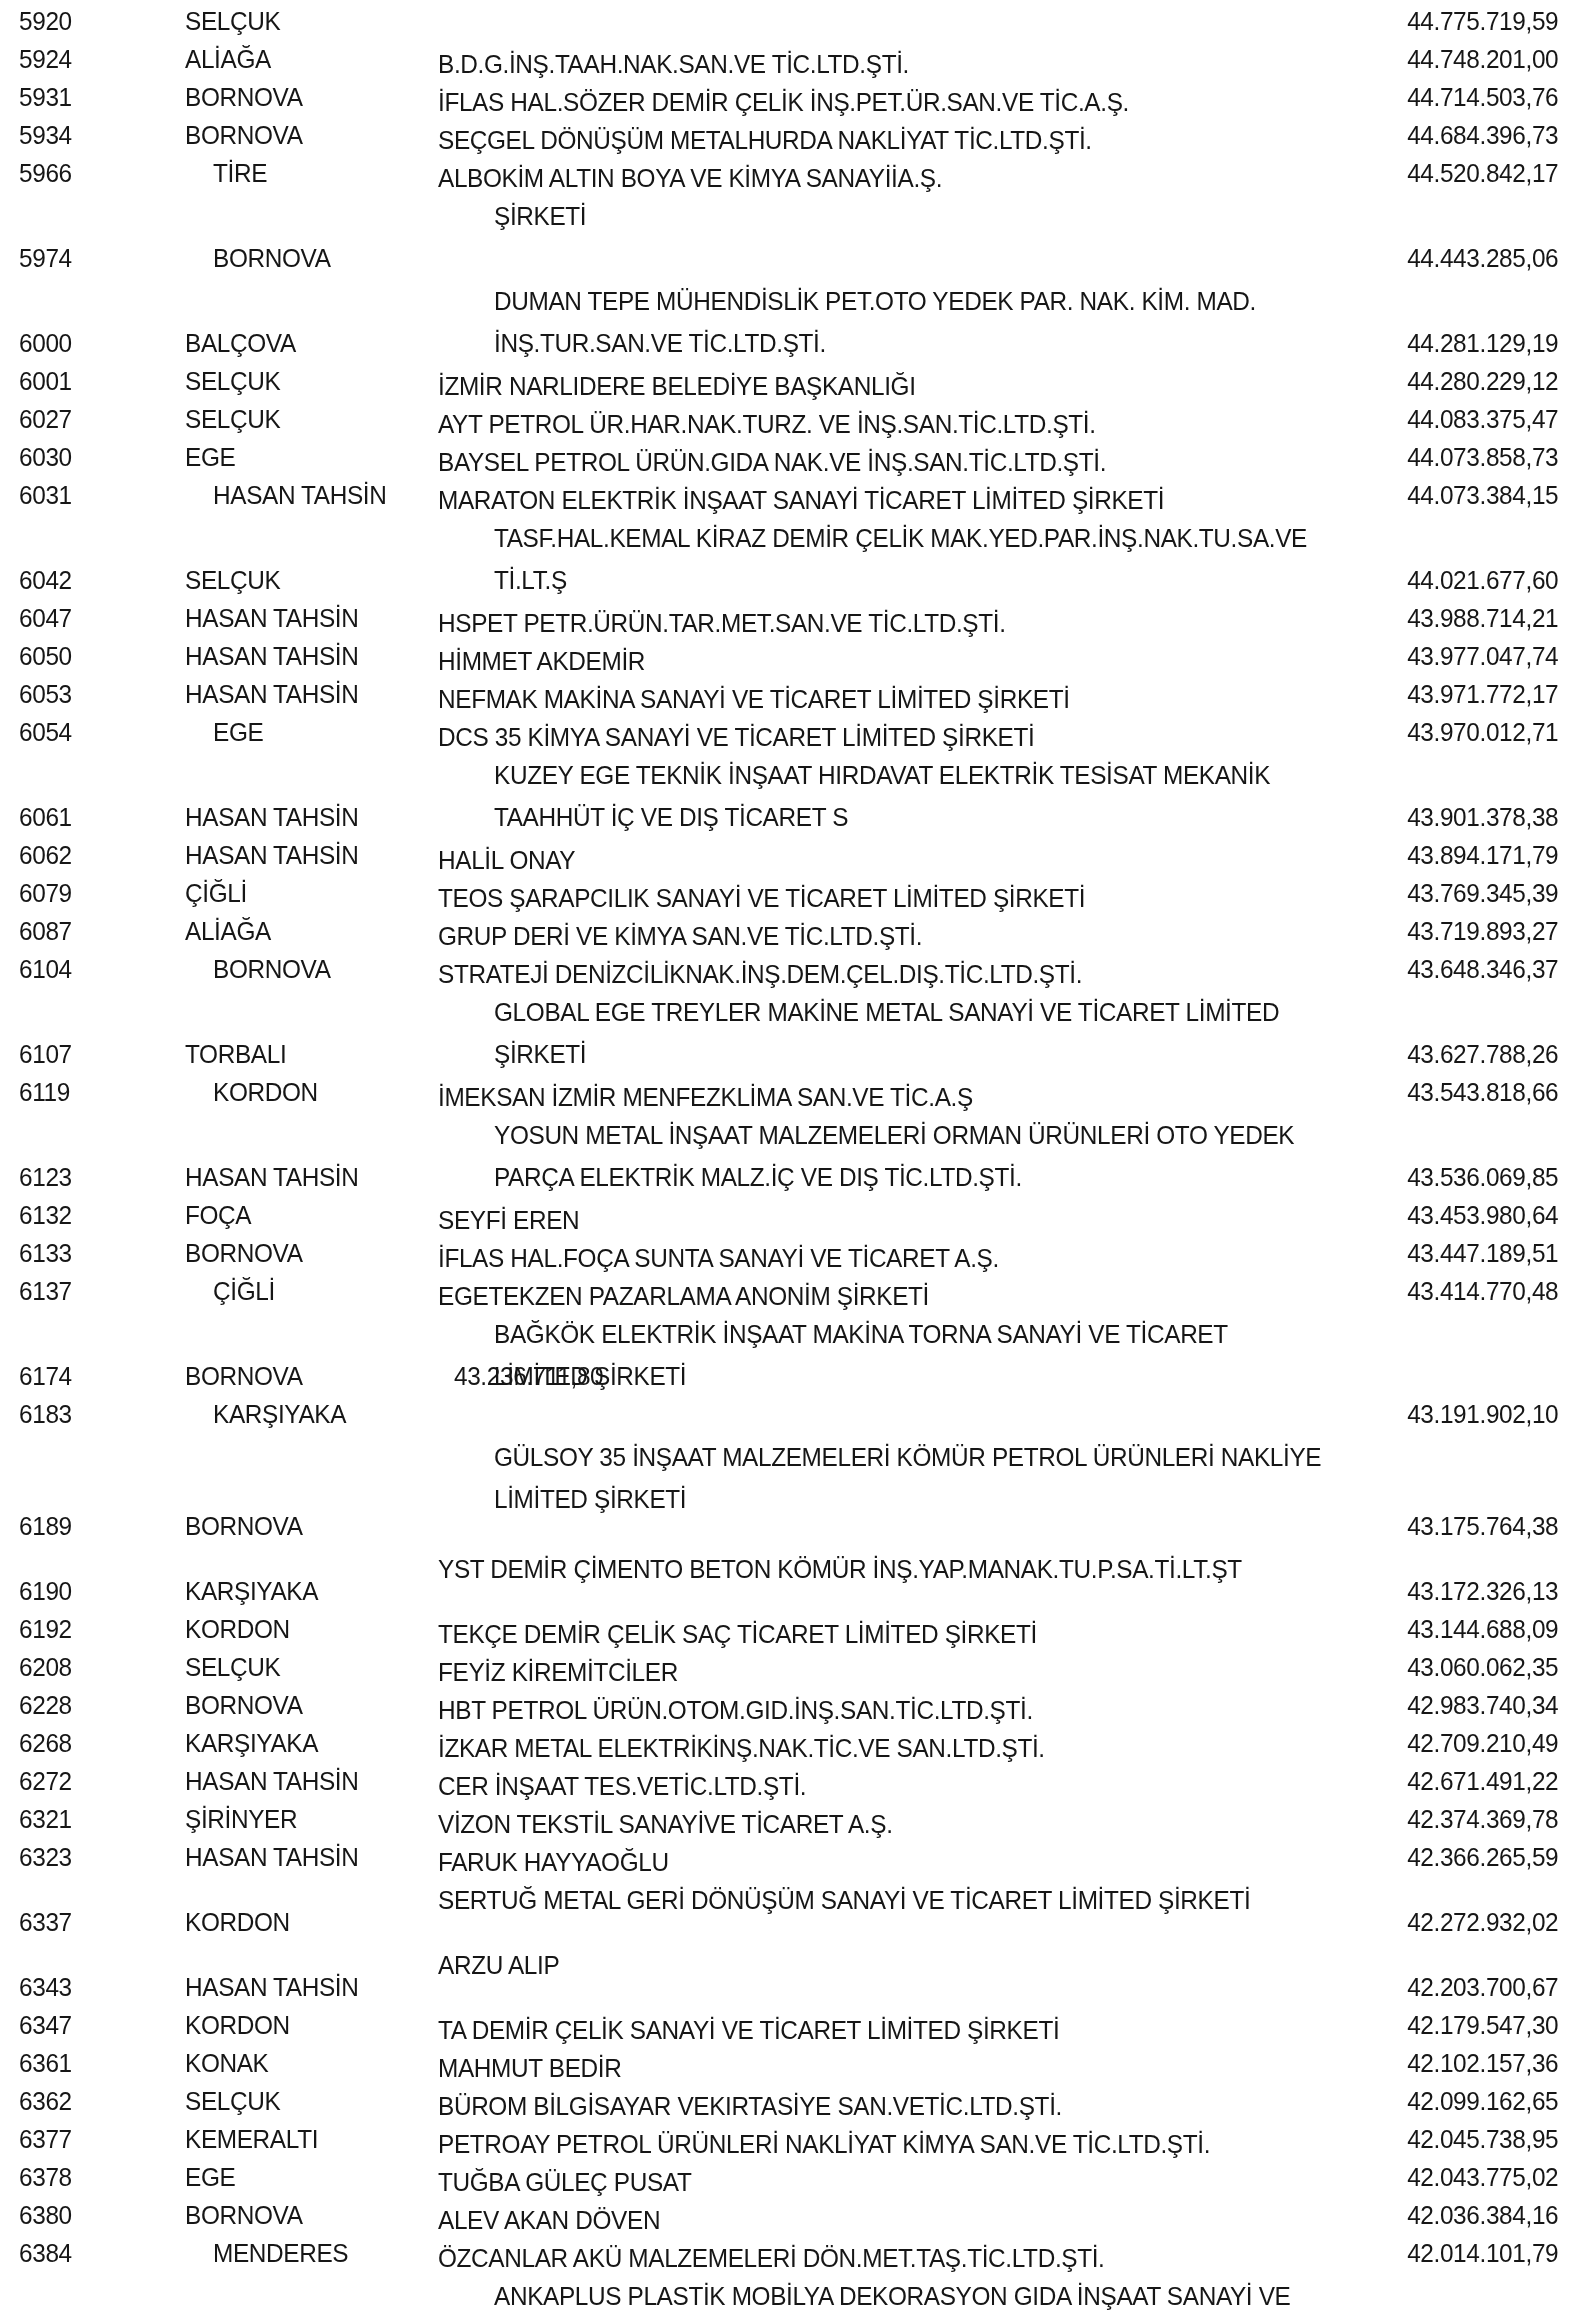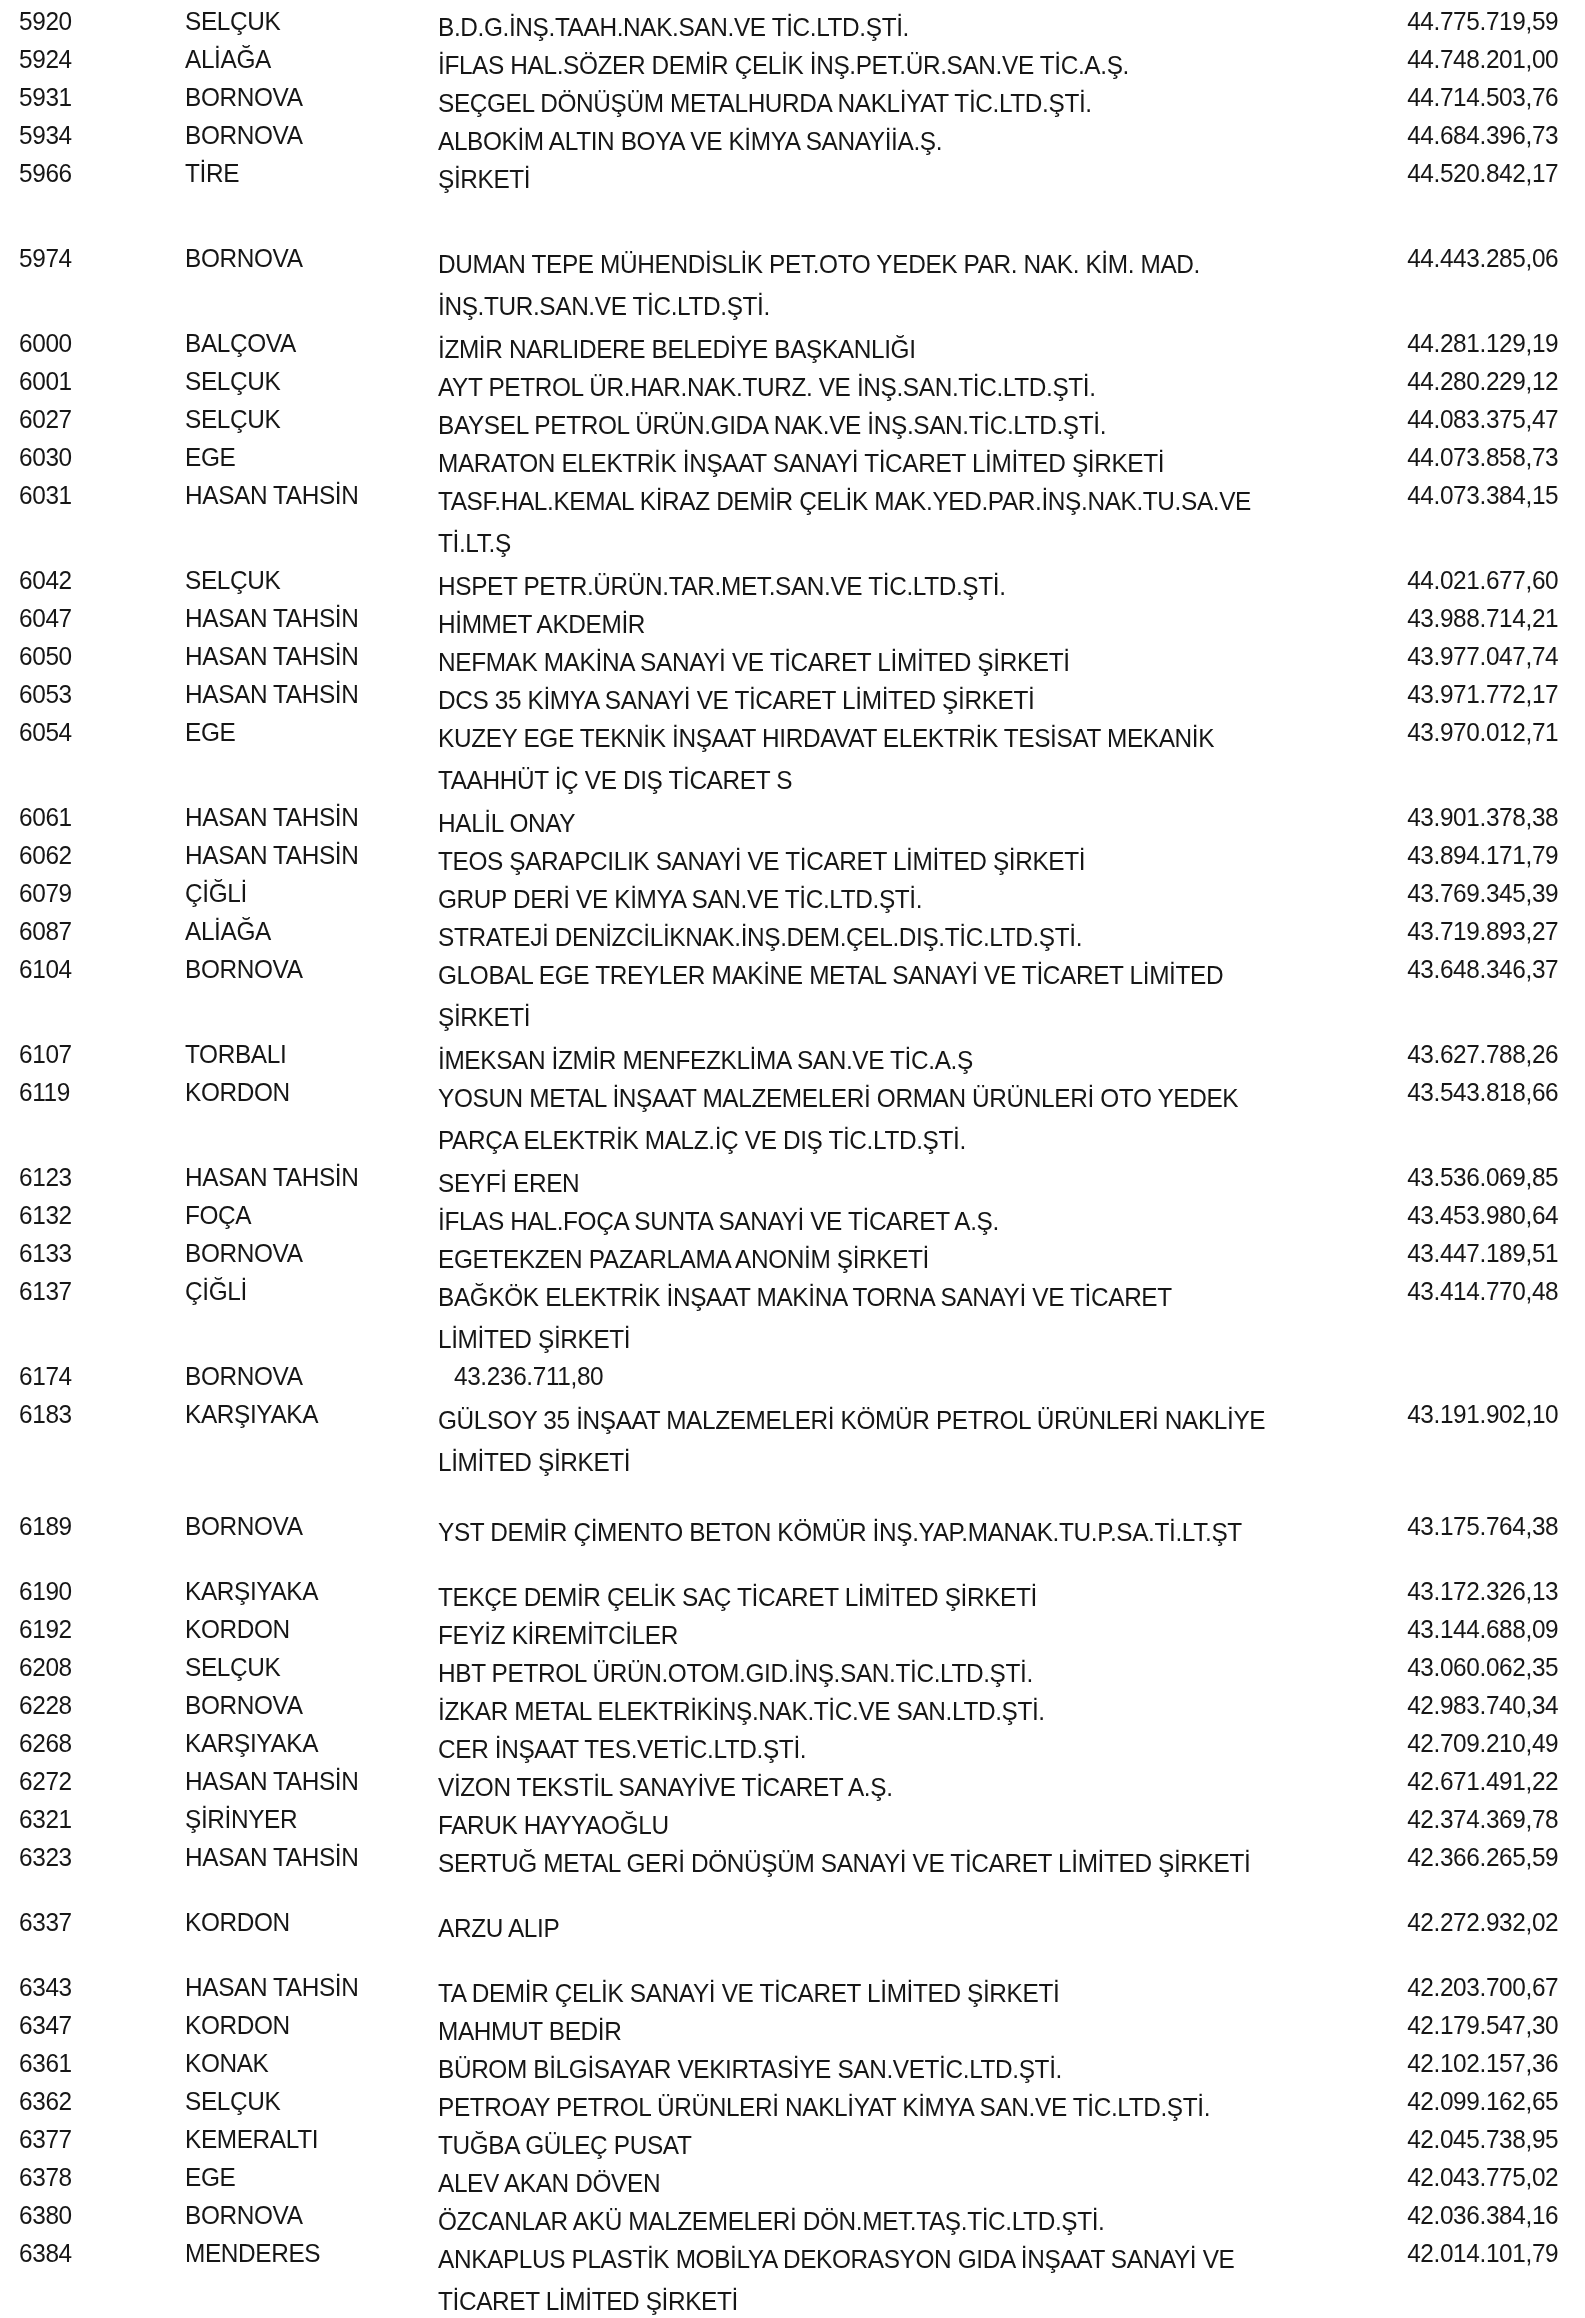--- a/index.html
+++ b/index.html
@@ -18,27 +18,27 @@
   .doc {
     box-sizing: border-box;
     width: 1585px;
     padding: 6px 26.5px 0 19px;
   }
   .row {
     display: flex;
     align-items: flex-start;
   }
   .row.l1 { height: 38px; }
-  .row.l2 { height: 85px; }
+  .row.l2 { height: 85px; gap: 28px; }
   .row.l1.tall { height: 65px; }
   .row.l2.tall { height: 112px; }
   .cell { box-sizing: border-box; }
   .cell.id       { width: 150px; }
   .cell.district { width: 253px; margin-left: 16px; }
-  .cell.name     { flex: 1; min-width: 0; }
+  .cell.name     { flex: 1; min-width: 0; margin-top: 37px; }
   .cell.amount   { width: 165px; text-align: right; }
   .tx {
     display: inline-block;
     white-space: nowrap;
     letter-spacing: -0.4px;
     transform: scaleX(0.92);
     transform-origin: 0 50%;
   }
   .cell.amount .tx { transform-origin: 100% 50%; }
   .name .line { line-height: 42px; }

